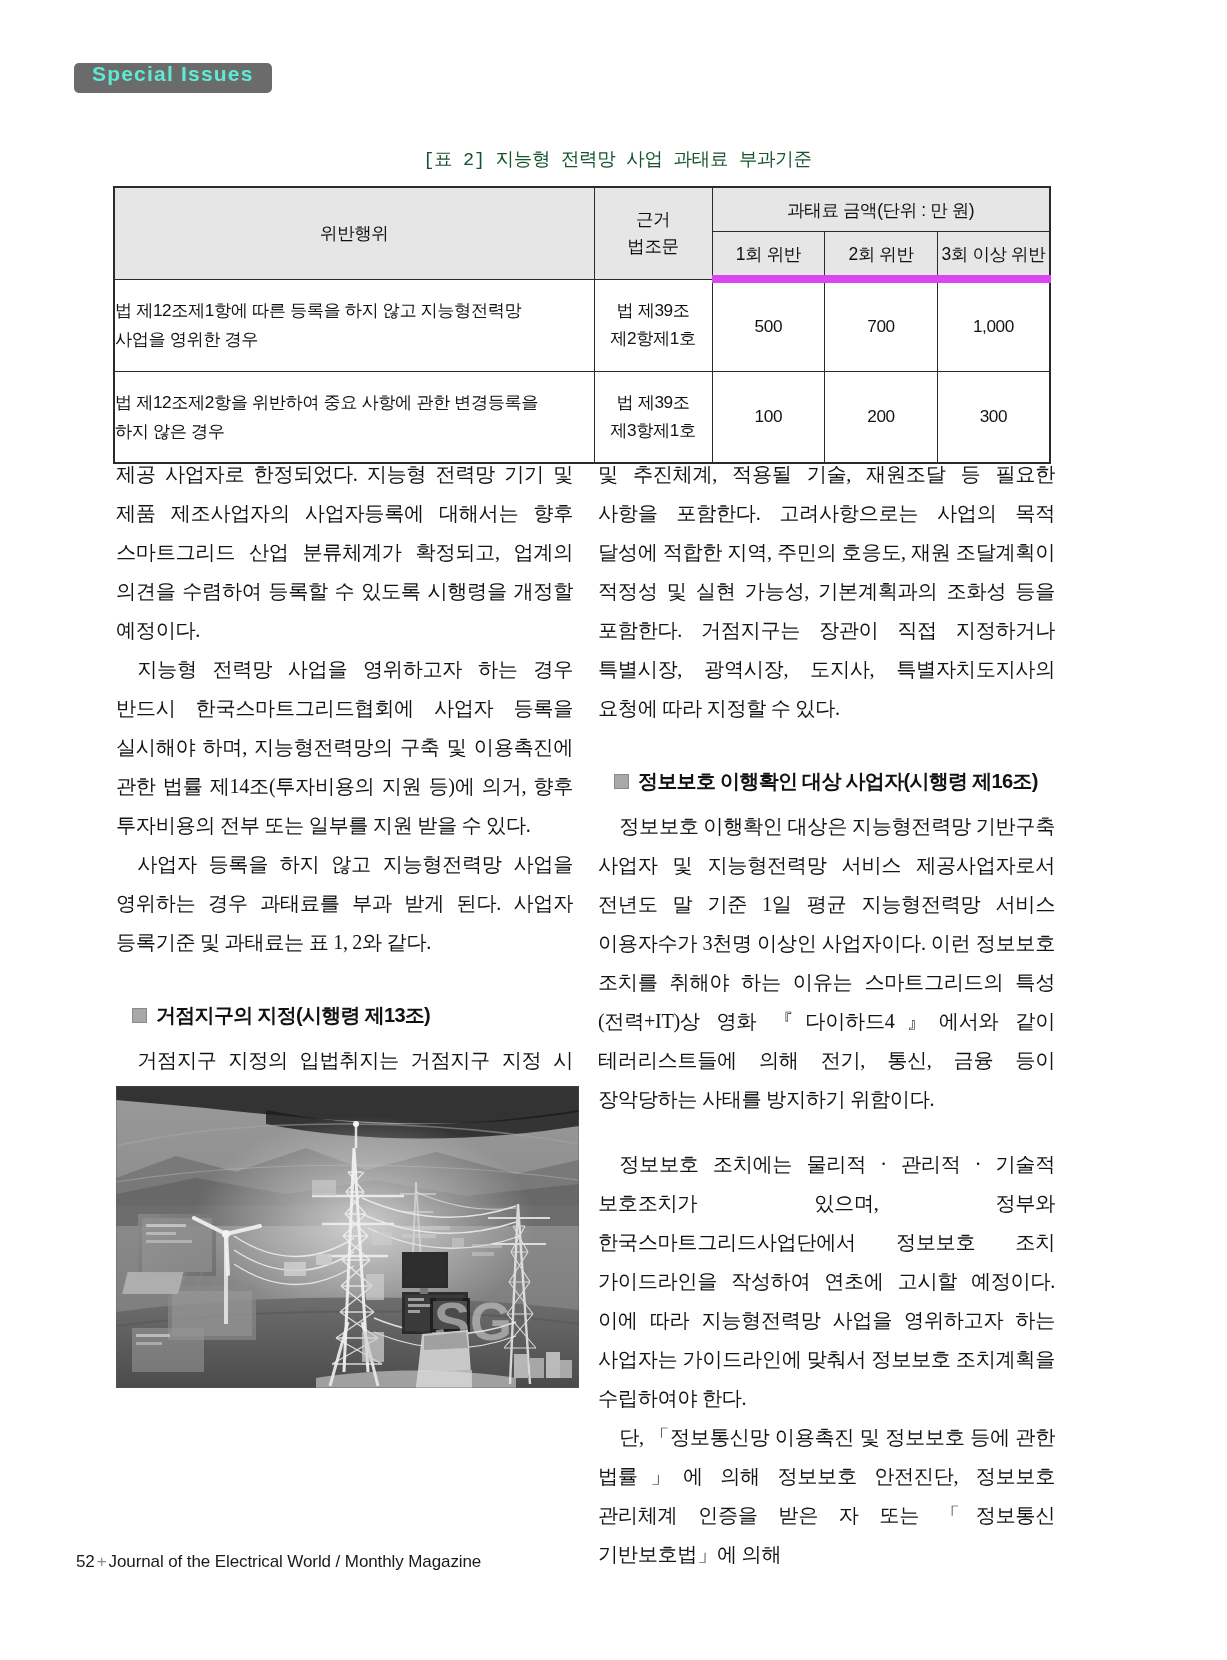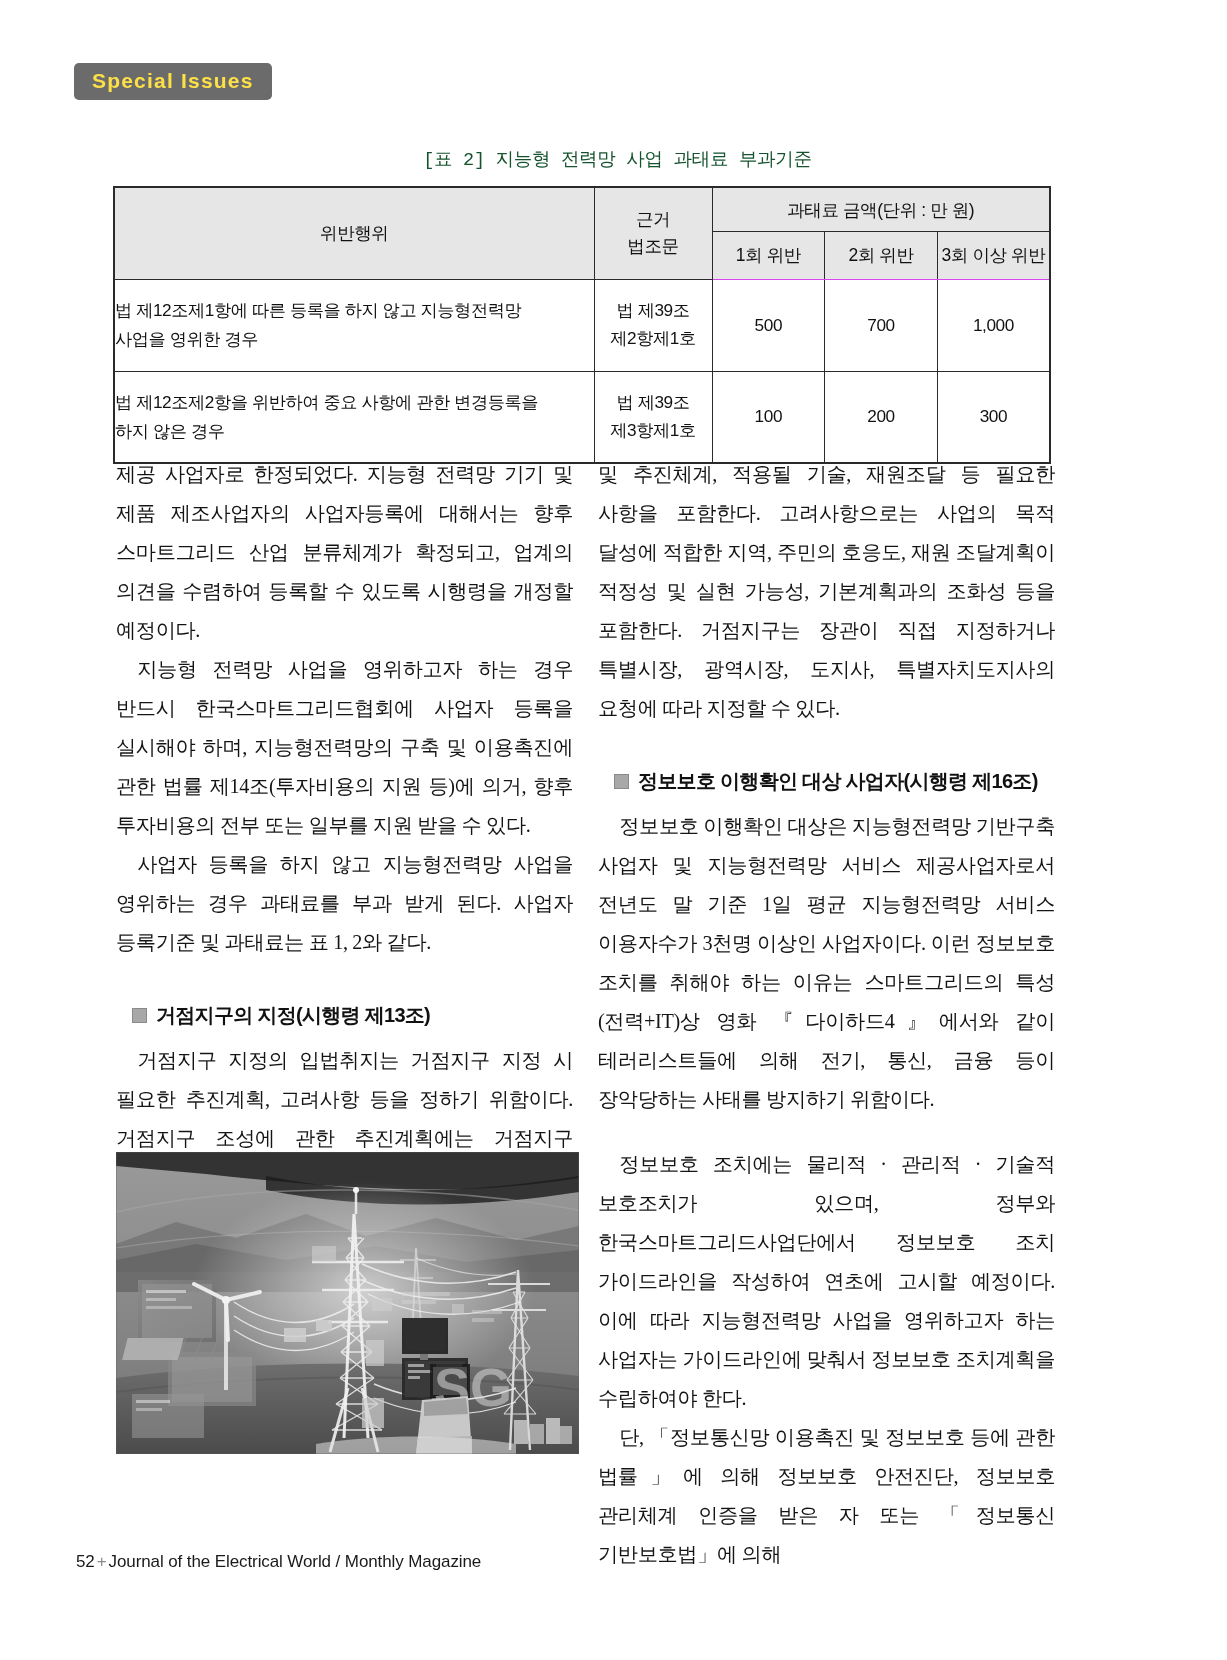--- a/index.html
+++ b/index.html
@@ -14,26 +14,26 @@
     position: relative;
     overflow: hidden;
   }
 
   
   .page-badge {
     position: absolute;
     left: 74px;
     top: 63px;
     background: #6b6b6b;
-    color: #fde047;
+    color: #5eead4;
     font-family: "Liberation Sans", "DejaVu Sans", sans-serif;
     font-size: 21px;
     font-weight: 600;
     letter-spacing: 1.2px;
-    padding: 7px 18px 9px 18px;
+    padding: 0 18px 9px 18px;
     border-radius: 5px;
     line-height: 1;
   }
 
   
   .table-caption {
     position: absolute;
     left: 4px;
     top: 146px;
     width: 1227px;
@@ -89,21 +89,21 @@
   }
   td.legal-cell {
     text-align: center;
     line-height: 1.62;
   }
   td.amount-cell {
     text-align: center;
     font-size: 18px;
   }
   
-  table.fines thead tr:last-child th { border-bottom: 1px solid #d946ef; }
+  table.fines thead tr:last-child th { border-bottom: 8px solid #d946ef; }
   table.fines { border: 2px solid #2a2a2a; }
 
   
   .columns {
     position: absolute;
     left: 0;
     top: 455px;
     width: 1227px;
     height: 1020px;
   }
@@ -149,21 +149,21 @@
     flex: 0 0 auto;
   }
   .gap-lg { height: 40px; }
   .gap-sm { height: 12px; }
   .gap-md { height: 26px; }
 
   
   .photo {
     position: absolute;
     left: 116px;
-    top: 1152px;
+    top: 1086px;
     width: 463px;
     height: 302px;
     overflow: hidden;
     background: #a21caf;
   }
   .photo svg { display: block; width: 463px; height: 302px; }
 
   
   .footer {
     position: absolute;

